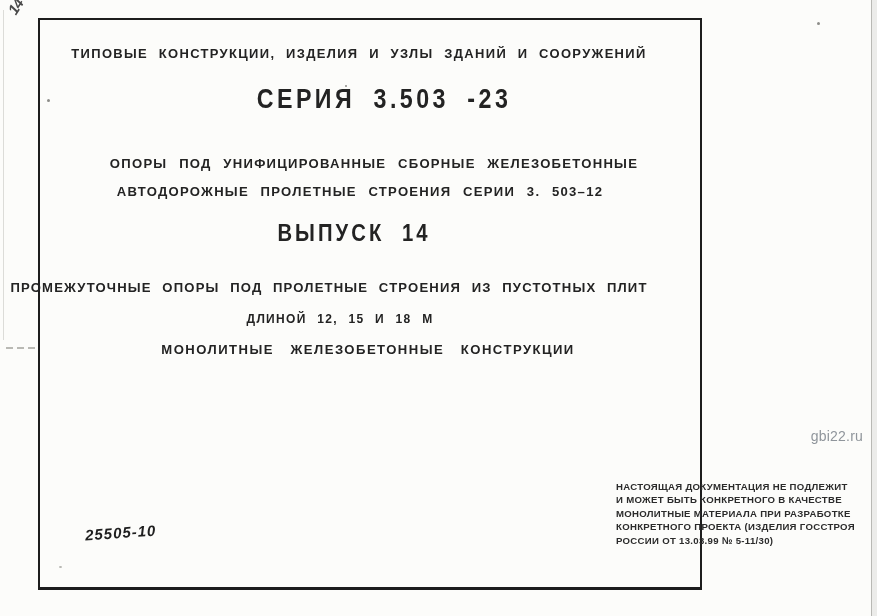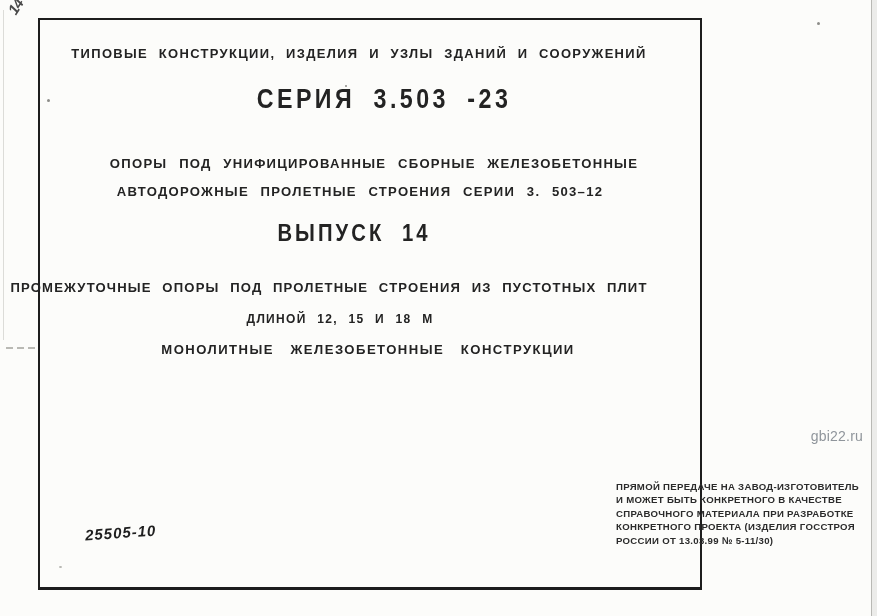--- a/index.html
+++ b/index.html
@@ -122,23 +122,23 @@
     <div class="line subtitle-1">ОПОРЫ  ПОД  УНИФИЦИРОВАННЫЕ СБОРНЫЕ  ЖЕЛЕЗОБЕТОННЫЕ</div>
     <div class="line subtitle-2">АВТОДОРОЖНЫЕ  ПРОЛЕТНЫЕ  СТРОЕНИЯ СЕРИИ 3. 503–12</div>
     <div class="line issue-title">ВЫПУСК 14</div>
     <div class="line desc-1">ПРОМЕЖУТОЧНЫЕ ОПОРЫ  ПОД  ПРОЛЕТНЫЕ  СТРОЕНИЯ  ИЗ  ПУСТОТНЫХ ПЛИТ</div>
     <div class="line desc-2">ДЛИНОЙ  12, 15 И 18 М</div>
     <div class="line desc-3">МОНОЛИТНЫЕ   ЖЕЛЕЗОБЕТОННЫЕ   КОНСТРУКЦИИ</div>
 
     <div class="doc-number">25505-10</div>
 
     <div class="note">
-      <div>ПРЯМОЙ ПЕРЕДАЧЕ НА ЗАВОД-ИЗГОТОВИТЕЛЬ</div>
+      <div>НАСТОЯЩАЯ ДОКУМЕНТАЦИЯ НЕ ПОДЛЕЖИТ</div>
       <div>И МОЖЕТ БЫТЬ КОНКРЕТНОГО В КАЧЕСТВЕ</div>
-      <div>СПРАВОЧНОГО МАТЕРИАЛА ПРИ РАЗРАБОТКЕ</div>
+      <div>МОНОЛИТНЫЕ МАТЕРИАЛА ПРИ РАЗРАБОТКЕ</div>
       <div>КОНКРЕТНОГО ПРОЕКТА (ИЗДЕЛИЯ ГОССТРОЯ</div>
       <div>РОССИИ ОТ 13.03.99 № 5-11/30)</div>
     </div>
 
   </div>
 
   <div class="watermark">gbi22.ru</div>
   <div class="scan-edge-right"></div>
 
 </div>

